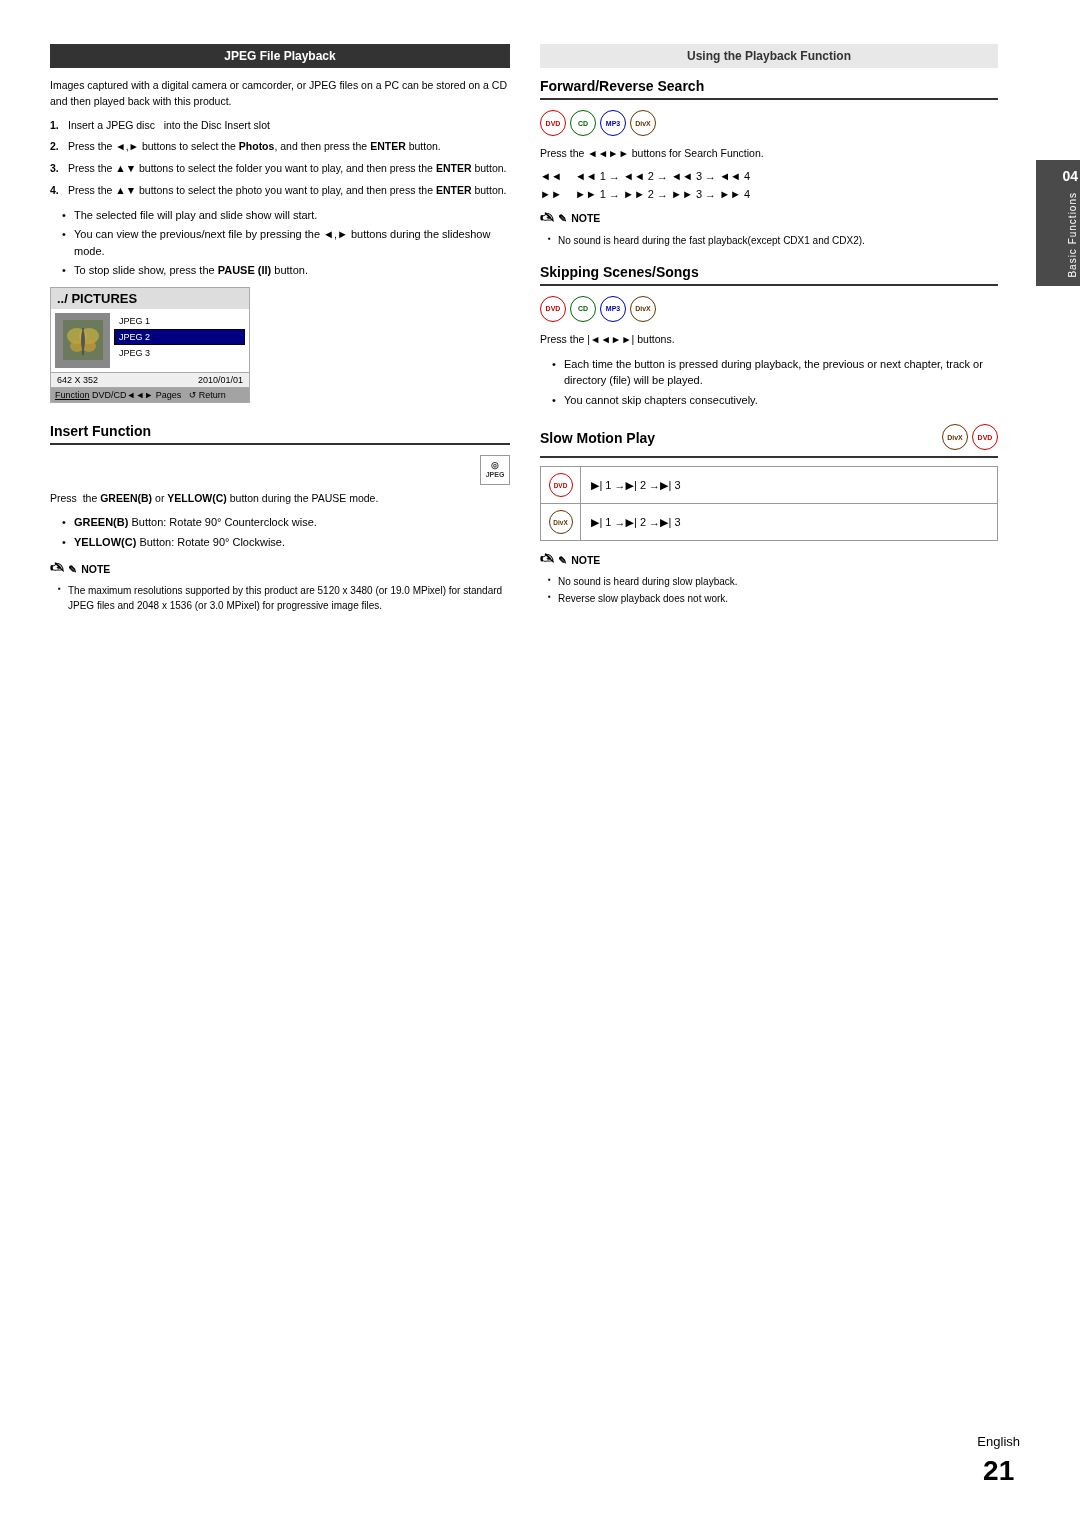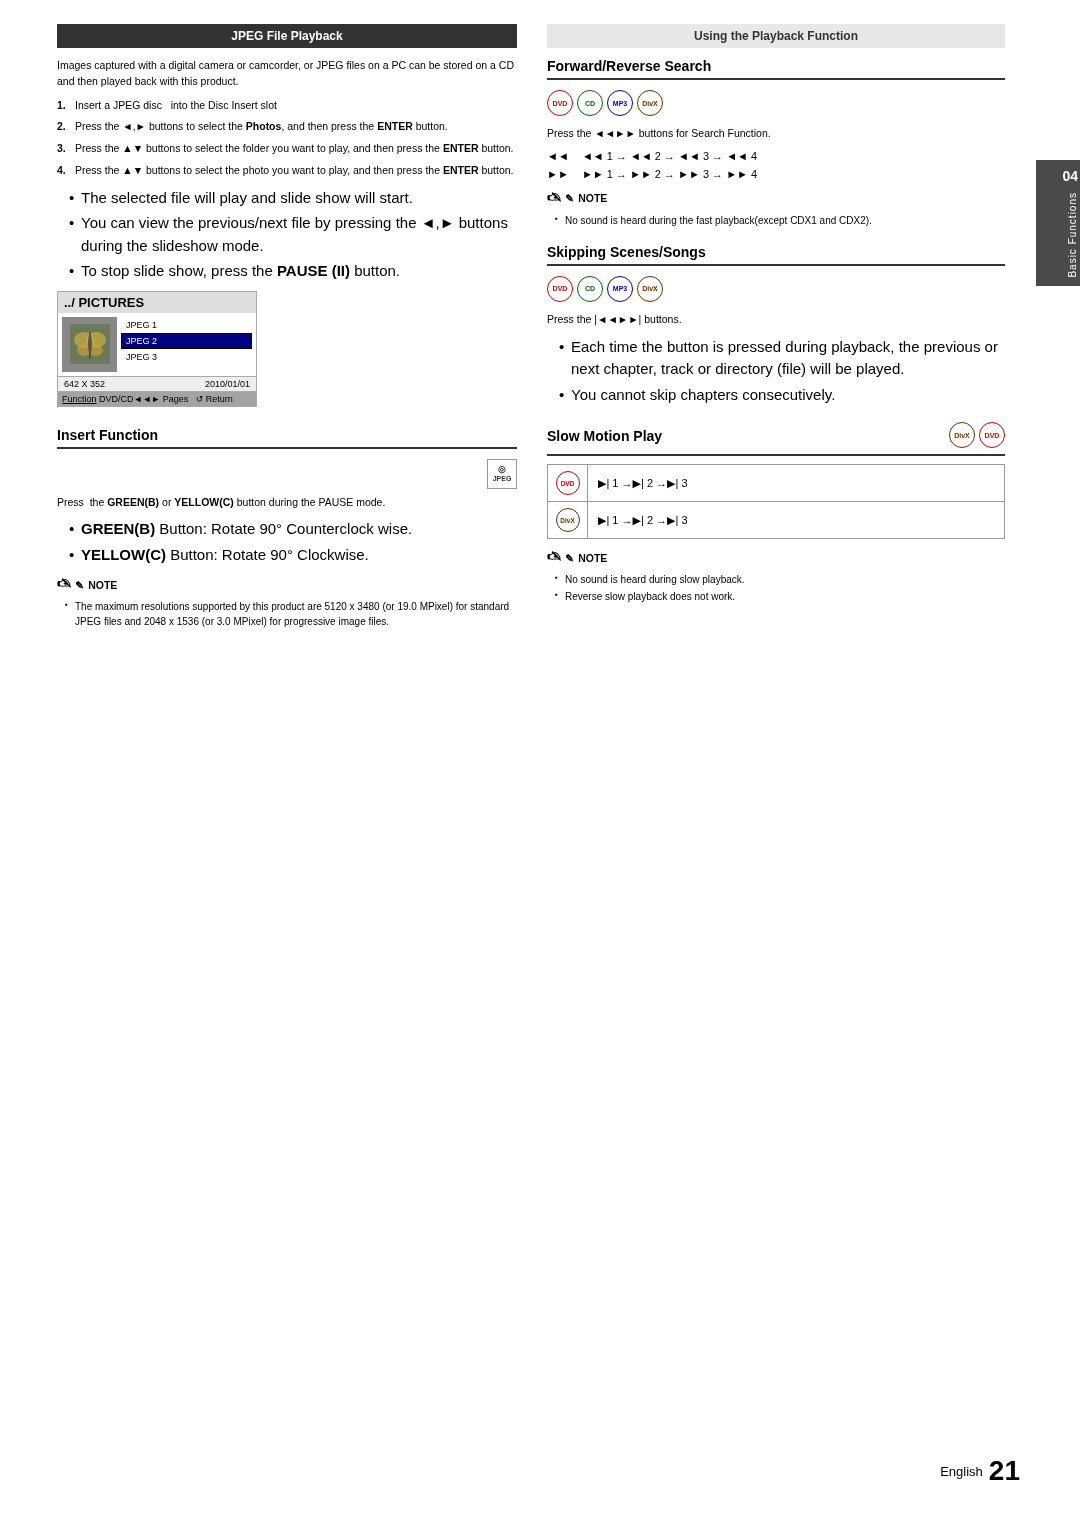--- a/index.html
+++ b/index.html
@@ -40,24 +40,23 @@
     }
     .side-tab-text {
       writing-mode: vertical-rl;
       transform: rotate(180deg);
       font-size: 10px;
       letter-spacing: 1px;
     }
     
     .main-content {
       width: 1048px;
-      padding: 24px 50px;
+      padding: 44px 50px;
       display: flex;
       flex-direction: column;
-      margin-left: 7px;
     }
     
     .two-col {
       display: flex;
       gap: 30px;
       width: 100%;
     }
     .left-col {
       width: 460px;
       flex-shrink: 0;
@@ -113,21 +112,21 @@
       position: absolute;
       left: 0;
       font-weight: bold;
     }
     .bullet-list {
       list-style: none;
       margin-left: 12px;
       margin-bottom: 8px;
     }
     .bullet-list li {
-      font-size: 15px;
+      font-size: 11px;
       line-height: 1.5;
       padding-left: 12px;
       position: relative;
       margin-bottom: 3px;
     }
     .bullet-list li::before {
       content: '•';
       position: absolute;
       left: 0;
     }
@@ -287,20 +286,21 @@
       align-items: center;
     }
     
     .page-footer {
       position: absolute;
       bottom: 40px;
       right: 60px;
       display: flex;
       align-items: center;
       gap: 6px;
+      flex-direction: column;
     }
     .page-footer-text {
       font-size: 13px;
     }
     .page-number {
       font-size: 28px;
       font-weight: bold;
     }
     
     .jpeg-icon {

